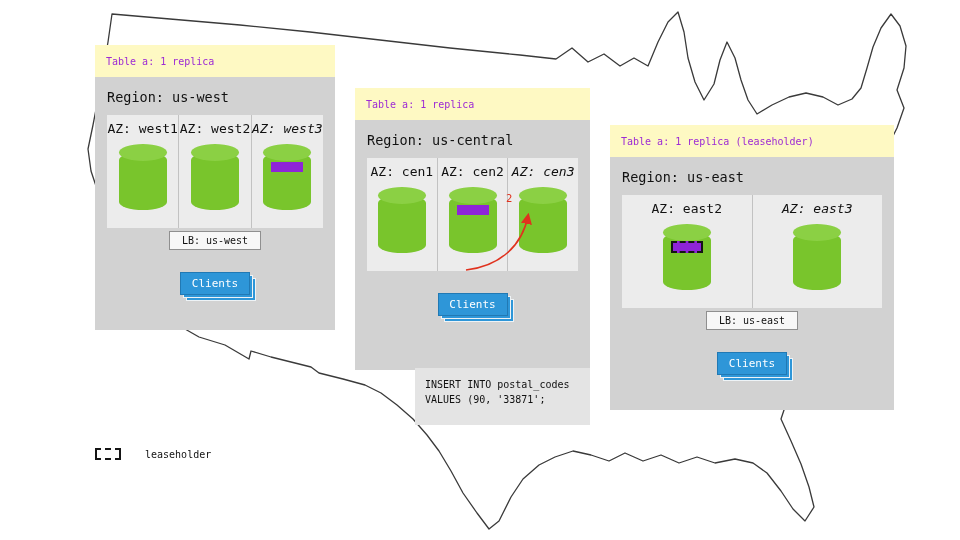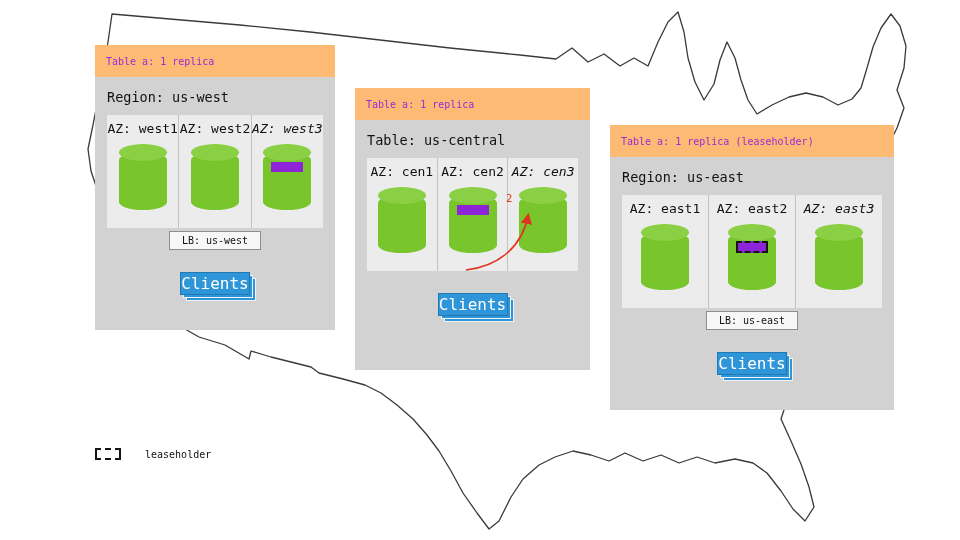--- a/index.html
+++ b/index.html
@@ -7,21 +7,21 @@
   body { font-family:"DejaVu Sans Mono","Liberation Mono",monospace; color:#111; }
   .stage { position:relative; width:960px; height:540px; overflow:hidden; background:#fff; }
 
   .map-svg { position:absolute; left:0; top:0; }
 
   .panel { position:absolute; background:#d2d2d2; }
   .panel-west    { left:95px;  top:45px;  width:240px; height:285px; }
   .panel-central { left:355px; top:88px;  width:235px; height:282px; }
   .panel-east    { left:610px; top:125px; width:284px; height:285px; }
 
-  .panel-header { height:32px; background:#fdba74; display:flex; align-items:center;
+  .panel-header { height:32px; background:#fef9c3; display:flex; align-items:center;
                   padding:8px 11px; font-size:10px; color:#9d2bd4; white-space:nowrap; }
   .region-title { padding:12px 12px 10px; font-size:13.5px; }
 
   .az-row { display:flex; margin:0 12px; background:#ececec; }
   .az { flex:1; padding:6px 0 18px; border-right:1px solid #c2c2c2; text-align:center; }
   .az:last-child { border-right:none;font-style:italic; }
   .az-label { font-size:13px; margin-bottom:8px; white-space:nowrap; }
 
   .cylinder { position:relative; width:48px; height:66px; margin:0 auto; }
   .cyl-body { position:absolute; left:0; top:8px; width:48px; height:58px;
@@ -34,21 +34,21 @@
 
   .lb { width:max-content; margin:3px auto 0; background:#f7f7f7; border:1px solid #8f8f8f;
         font-size:10px; padding:3px 12px; }
 
   .clients-wrap { position:relative; width:70px; height:23px; margin:22px auto 0; }
   .clients-layer { position:absolute; width:70px; height:23px; background:#2e96d8;
                    border:1px solid #eef3f6; }
   .clients-layer.l2 { left:6px; top:6px; }
   .clients-layer.l1 { left:3px; top:3px; }
   .clients { position:absolute; left:0; top:0; width:70px; height:23px; background:#2e96d8;
-             border:1px solid #2179b4; color:#fff; font-size:16px;
+             border:1px solid #2179b4; color:#fff; font-size:11px;
              font-family:"DejaVu Sans Mono","Liberation Mono",monospace; cursor:pointer; }
 
   .sql-box { position:absolute; left:415px; top:368px; width:175px; height:57px;
              background:#e4e4e4; padding:9px 10px; font-size:10px; line-height:1.5; }
 
   .arrow-svg { position:absolute; left:440px; top:188px; width:110px; height:95px;
                z-index:5; pointer-events:none; }
   .arrow-label { position:absolute; left:506px; top:192px; color:#e0321e; font-size:10.5px;
                  z-index:6; }
 
@@ -117,21 +117,21 @@
       <span class="clients-layer l2"></span>
       <span class="clients-layer l1"></span>
       <button class="clients">Clients</button>
     </div>
   </section>
 
   <section class="panel panel-central">
     <header class="panel-header">
       <span>Table a: 1 replica</span>
     </header>
-    <div class="region-title">Table: us-central</div>
+    <div class="region-title">Region: us-central</div>
     <div class="az-row">
       <div class="az">
         <div class="az-label">AZ: cen1</div>
         <div class="cylinder">
           <span class="cyl-body"></span>
           <span class="cyl-top"></span>
         </div>
       </div>
       <div class="az">
         <div class="az-label">AZ: cen2</div>
@@ -156,27 +156,20 @@
     </div>
   </section>
 
   <section class="panel panel-east">
     <header class="panel-header">
       <span>Table a: 1 replica (leaseholder)</span>
     </header>
     <div class="region-title">Region: us-east</div>
     <div class="az-row">
       <div class="az">
-        <div class="az-label">AZ: east1</div>
-        <div class="cylinder">
-          <span class="cyl-body"></span>
-          <span class="cyl-top"></span>
-        </div>
-      </div>
-      <div class="az">
         <div class="az-label">AZ: east2</div>
         <div class="cylinder">
           <span class="cyl-body"></span>
           <span class="cyl-top"></span>
           <span class="chip leaseholder"></span>
         </div>
       </div>
       <div class="az">
         <div class="az-label">AZ: east3</div>
         <div class="cylinder">
@@ -186,20 +179,24 @@
       </div>
     </div>
     <div class="lb">LB: us-east</div>
     <div class="clients-wrap">
       <span class="clients-layer l2"></span>
       <span class="clients-layer l1"></span>
       <button class="clients">Clients</button>
     </div>
   </section>
 
+  <div class="sql-box">
+    <div>INSERT INTO postal_codes</div>
+    <div>VALUES (90, '33871';</div>
+  </div>
 
   <svg class="arrow-svg" viewBox="0 0 110 95">
     <defs>
       <marker id="arrowhead" markerWidth="7" markerHeight="7" refX="5" refY="3.5" orient="auto">
         <path d="M0,0 L7,3.5 L0,7 Z" fill="#e0321e"></path>
       </marker>
     </defs>
     <path d="M26,82 C60,78 82,58 88,28" fill="none" stroke="#e0321e" stroke-width="1.6" marker-end="url(#arrowhead)"></path>
   </svg>
   <div class="arrow-label">2</div>

